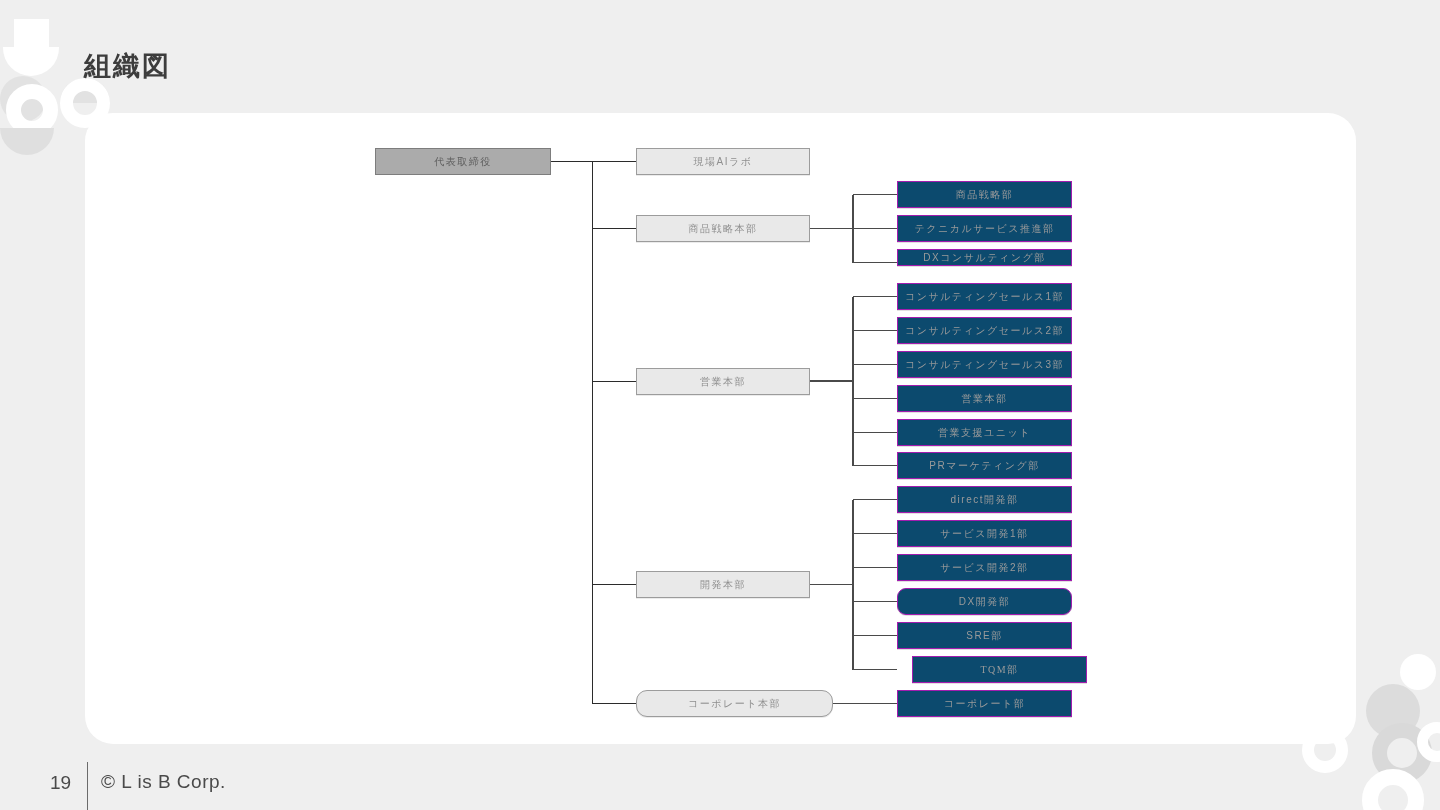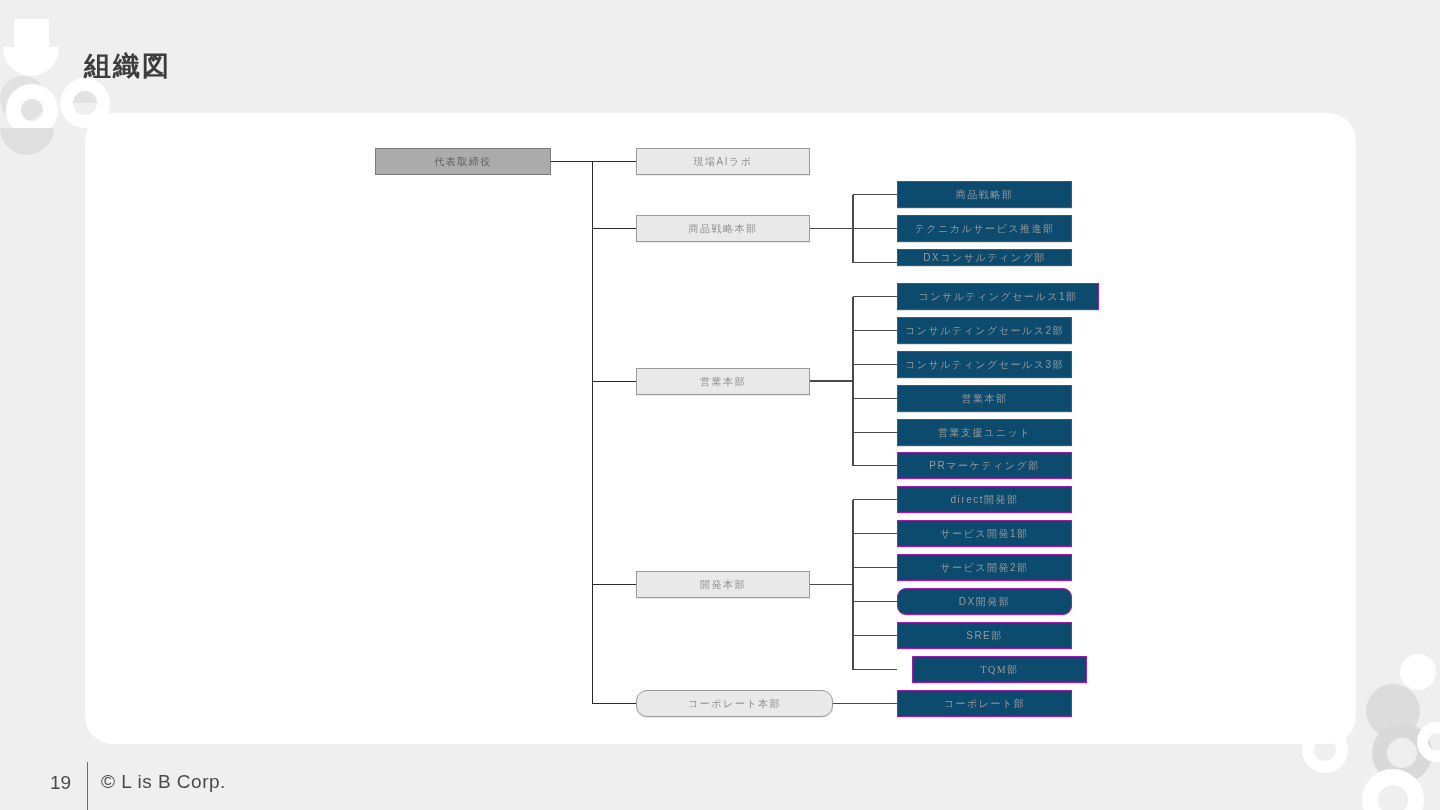--- a/index.html
+++ b/index.html
@@ -107,21 +107,21 @@
       <line x1="551" y1="161.5" x2="592" y2="161.5" class="l"></line>
       <line x1="592" y1="161.5" x2="592" y2="703.5" class="l"></line>
     </svg>
 <div class="node root" style="left: 375px; top: 148px; width: 176px; height: 27px;">代表取締役</div>
     <div class="node division" style="left: 636px; top: 148px; width: 174px; height: 27px;">現場AIラボ</div>
     <div class="node division" style="left: 636px; top: 215px; width: 174px; height: 27px;">商品戦略本部</div>
     <div class="node department" style="left: 897px; top: 181px; width: 175px; height: 27px;">商品戦略部</div>
     <div class="node department" style="left: 897px; top: 215px; width: 175px; height: 27px;">テクニカルサービス推進部</div>
     <div class="node department" style="left: 897px; top: 249px; width: 175px; height: 17px;">DXコンサルティング部</div>
     <div class="node division" style="left: 636px; top: 368px; width: 174px; height: 27px;">営業本部</div>
-    <div class="node department" style="left: 897px; top: 283px; width: 202px; height: 27px;">コンサルティングセールス1部</div>
+    <div class="node department" style="left: 897px; top: 283px; width: 175px; height: 27px;">コンサルティングセールス1部</div>
     <div class="node department" style="left: 897px; top: 317px; width: 175px; height: 27px;">コンサルティングセールス2部</div>
     <div class="node department" style="left: 897px; top: 351px; width: 175px; height: 27px;">コンサルティングセールス3部</div>
     <div class="node department" style="left: 897px; top: 385px; width: 175px; height: 27px;">営業本部</div>
     <div class="node department" style="left: 897px; top: 419px; width: 175px; height: 27px;">営業支援ユニット</div>
     <div class="node department" style="left: 897px; top: 452px; width: 175px; height: 27px;">PRマーケティング部</div>
     <div class="node division" style="left: 636px; top: 571px; width: 174px; height: 27px;">開発本部</div>
     <div class="node department" style="left: 897px; top: 486px; width: 175px; height: 27px;">direct開発部</div>
     <div class="node department" style="left: 897px; top: 520px; width: 175px; height: 27px;">サービス開発1部</div>
     <div class="node department" style="left: 897px; top: 554px; width: 175px; height: 27px;">サービス開発2部</div>
     <div class="node department" style="left: 897px; top: 588px; width: 175px; height: 27px; border-radius: 9px;">DX開発部</div>

